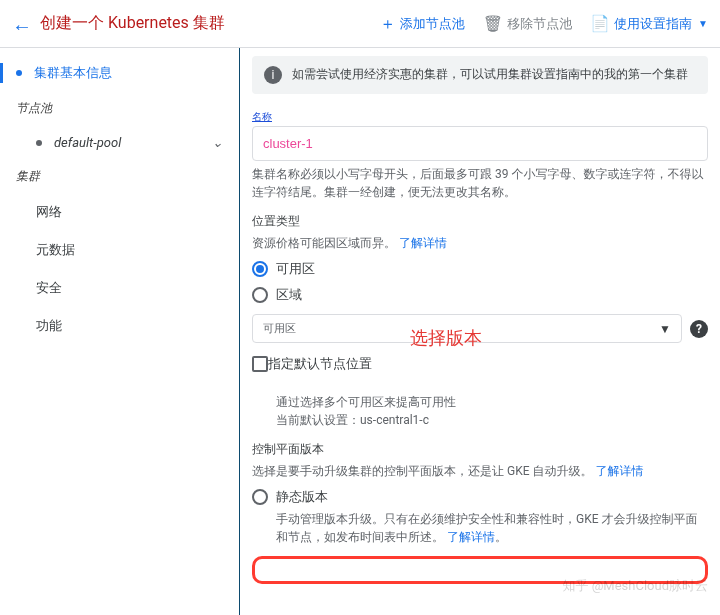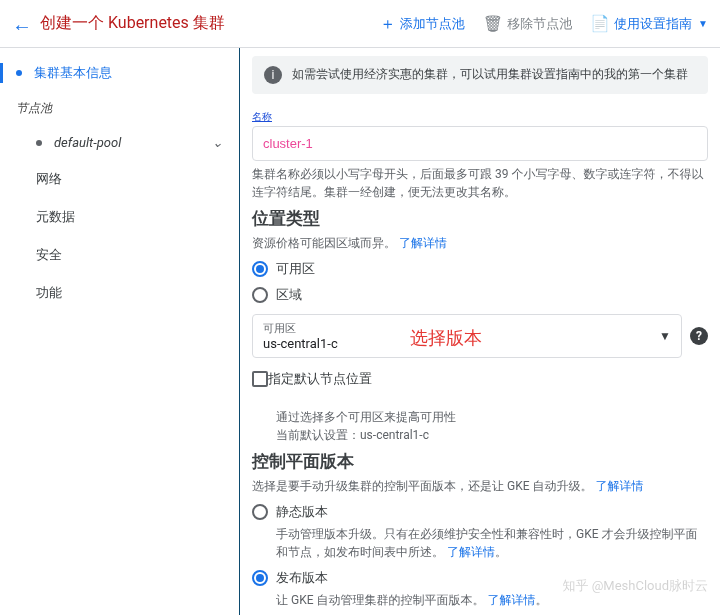--- a/index.html
+++ b/index.html
@@ -24,21 +24,21 @@
 .side-group-header .chev { color: #5f6368; }
 .side-label { padding: 8px 16px; color: #404040; font-size: 12px; font-style: italic; }
 .bullet { width: 6px; height: 6px; border-radius: 50%; background: #5f6368; margin-right: 12px; flex-shrink: 0; }
 .side-item.active .bullet { background: #1a73e8; }
 
 .main { flex: 1; overflow-y: auto; padding: 0 12px 12px 12px; }
 .info-box { display: flex; align-items: flex-start; gap: 10px; background: #f1f3f4; border-radius: 4px; padding: 10px 12px; margin: 8px 0 16px; font-size: 12px; color: #3c4043; }
 .info-icon { width: 18px; height: 18px; border-radius: 50%; background: #5f6368; color: #fff; display: flex; align-items: center; justify-content: center; font-size: 12px; flex-shrink: 0; }
 
 .field-label { font-size: 10px; color: #1d4ed8; margin-bottom: 2px; text-decoration: underline; }
-.section-heading { font-size: 17px; font-weight: 700; color: #3c4043; margin-top: 6px; margin-bottom: 2px; }
+.section-heading { font-size: 12px; font-weight: 400; color: #3c4043; margin-top: 12px; margin-bottom: 2px; }
 .help-text { font-size: 12px; color: #5f6368; line-height: 1.5; margin-top: 4px; }
 .link { color: #1a73e8; cursor: pointer; margin-top: 12px; }
 
 .text-input { width: 100%; border: 1px solid #dadce0; border-radius: 4px; padding: 9px 10px; font-size: 13px; color: #ec4899; outline: none; }
 
 .radio-row { display: flex; align-items: flex-start; gap: 8px; margin-top: 8px; }
 .radio { width: 16px; height: 16px; border-radius: 50%; border: 2px solid #5f6368; flex-shrink: 0; margin-top: 1px; position: relative; }
 .radio.checked { border-color: #1a73e8; }
 .radio.checked::after { content: ""; position: absolute; width: 8px; height: 8px; background: #1a73e8; border-radius: 50%; top: 2px; left: 2px; }
 .radio-content { flex: 1; }
@@ -92,20 +92,21 @@
       <span>集群基本信息</span>
     </div>
     <div class="side-label">节点池</div>
     <div class="side-group-header">
       <span style="display:flex;align-items:center;">
           <span class="bullet"></span>
           <span>default-pool</span>
         </span>
       <span class="chev">⌄</span>
     </div>
+    <div class="side-label">集群</div>
     <div class="side-item side-sub">
         <span>网络</span>
       </div>
     <div class="side-item side-sub">
         <span>元数据</span>
       </div>
     <div class="side-item side-sub">
         <span>安全</span>
       </div>
     <div class="side-item side-sub">
@@ -134,21 +135,20 @@
       <span class="radio-label">可用区</span>
     </div>
     <div class="radio-row">
       <span class="radio"></span>
       <span class="radio-label">区域</span>
     </div>
 
     <div class="select-row">
       <div class="select">
         <span class="s-label">可用区</span>
-        <span class="s-value">us-central1-c</span>
         <span class="drop">▼</span>
       </div>
       <span class="q-icon">?</span>
     </div>
 
     <div class="checkbox-row">
       <span class="checkbox"></span>
       <span>指定默认节点位置</span>
     </div>
     <div class="help-text" style="padding-left:24px;margin-top:20px;">
@@ -167,30 +167,20 @@
     <div class="radio-row">
       <span class="radio"></span>
       <div class="radio-content">
         <div class="radio-label">静态版本</div>
         <div class="help-text">
           <span>手动管理版本升级。只有在必须维护安全性和兼容性时，GKE 才会升级控制平面和节点，如发布时间表中所述。</span>
           <span class="link">了解详情</span>。
         </div>
       </div>
     </div>
-    <div class="radio-row">
-      <span class="radio checked"></span>
-      <div class="radio-content">
-        <div class="radio-label">发布版本</div>
-        <div class="help-text">
-          <span>让 GKE 自动管理集群的控制平面版本。</span>
-          <span class="link">了解详情</span>。
-        </div>
-      </div>
-    </div>
 
     <div class="red-box">
       
       
     </div>
     
 
     <div class="watermark">
       <span class="wm-logo"></span>
       <span>知乎 @MeshCloud脉时云</span>

